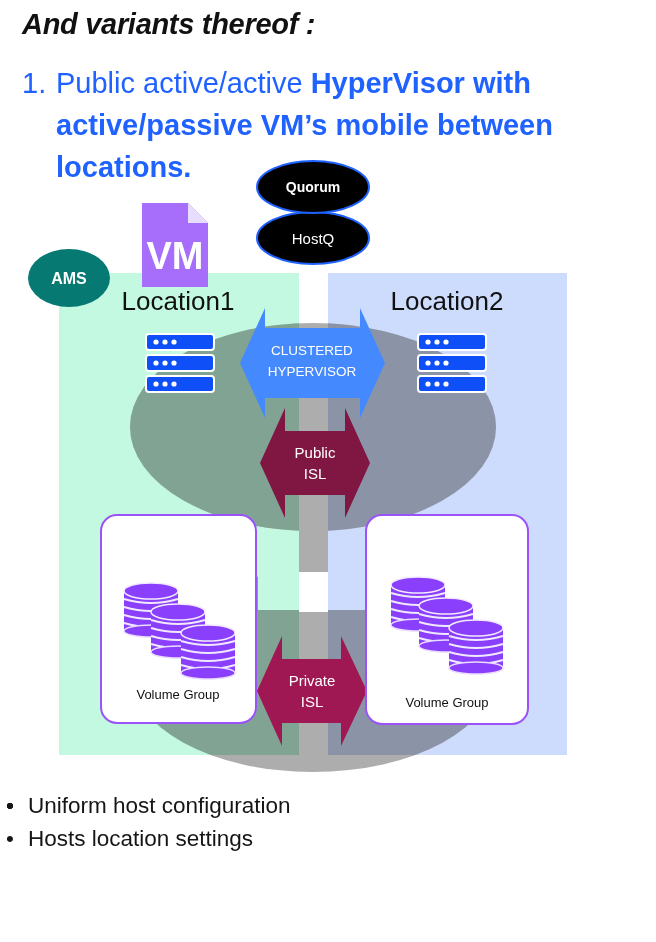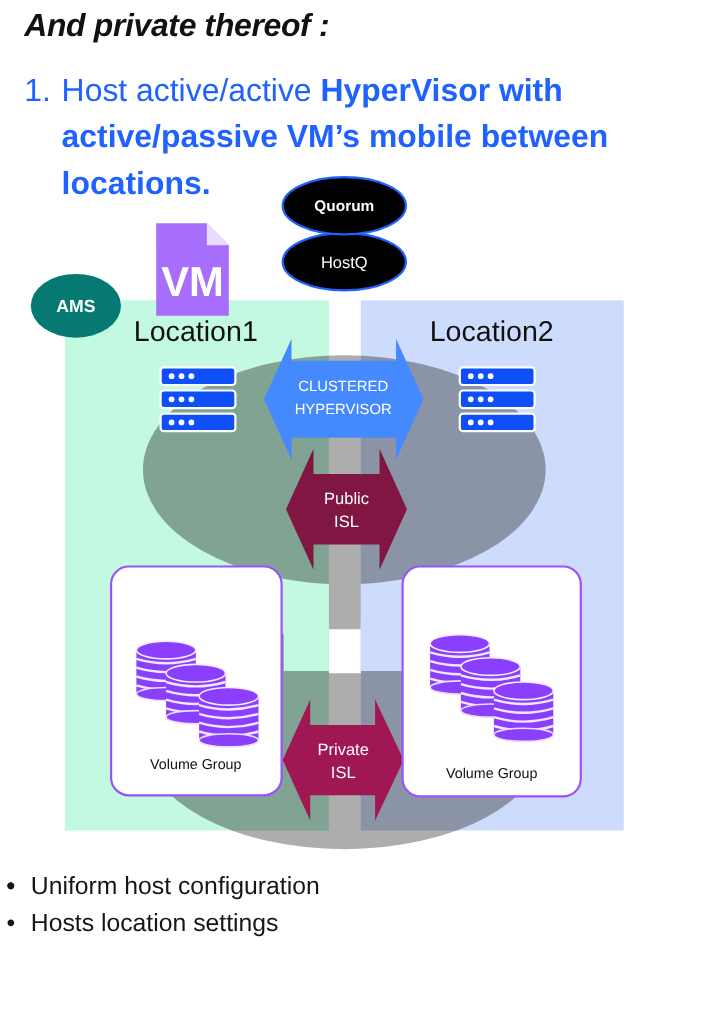--- a/index.html
+++ b/index.html
@@ -17,25 +17,25 @@
   svg.diagram { position: absolute; left: 0; top: 0; }
 
   .bullets { left: 6px; top: 790px; margin: 0; padding: 0; list-style: none; font-size: 22.5px;
              color: #161616; line-height: 32.5px; }
   .bullets li { position: relative; padding-left: 22px; white-space: nowrap; }
   .bullets li .dot { position: absolute; left: 0; top: 0; }
 </style>
 </head>
 <body>
 
-<div class="abs heading">And private thereof :</div>
+<div class="abs heading">And variants thereof :</div>
 
 <div class="abs item1">
   <span class="num">1.</span>
-  <span class="txt"><span>Host active/active </span><b>HyperVisor with active/passive VM’s mobile between locations.</b></span>
+  <span class="txt"><span>Public active/active </span><b>HyperVisor with active/passive VM’s mobile between locations.</b></span>
 </div>
 
 <svg class="diagram" width="656" height="942" viewBox="0 0 656 942">
   <defs>
     <clipPath id="clipL">
         <rect x="59" y="273" width="240" height="482"></rect>
       </clipPath>
     <clipPath id="clipR">
         <rect x="328" y="273" width="239" height="482"></rect>
       </clipPath>

